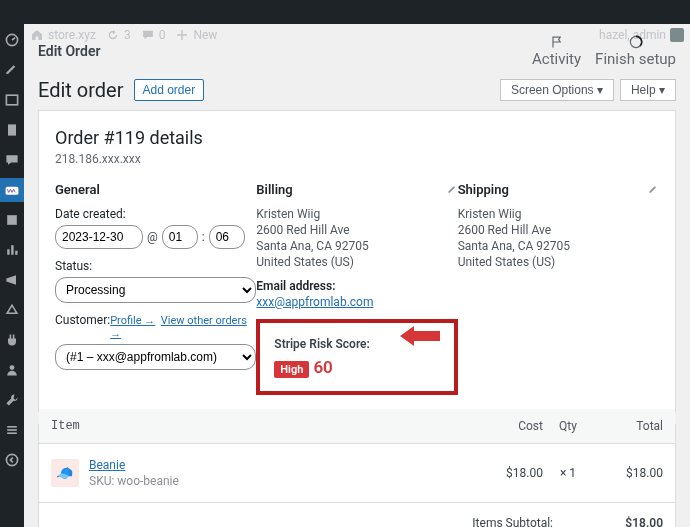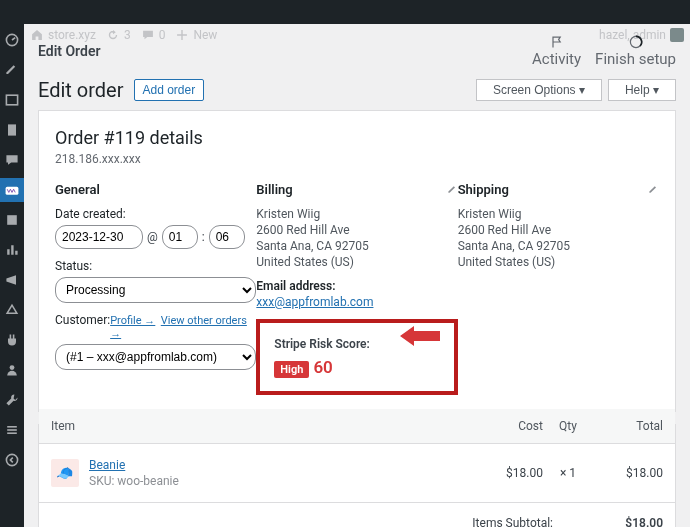--- a/index.html
+++ b/index.html
@@ -20,21 +20,21 @@
 .content { margin-left: 24px; padding: 0 14px 14px; height: calc(527px - 24px); overflow: auto; }
 .topbar { display: flex; align-items: center; padding: 10px 0 6px; }
 .topbar h2 { font-size: 14px; font-weight: 600; }
 .topbar .spacer { flex: 1; }
 .topbar .tool { display: flex; flex-direction: column; align-items: center; font-size: 15px; color: #646970; margin-left: 14px; cursor: pointer; }
 .topbar .tool svg { width: 16px; height: 16px; stroke: #646970; fill: none; stroke-width: 1.5; }
 
 .row2 { display: flex; align-items: center; margin: 4px 0 8px; }
 .row2 h1 { font-size: 20px; font-weight: 400; color: #1d2327; }
 .addbtn { border: 1px solid #2271b1; color: #2271b1; background: #fff; padding: 3px 8px; border-radius: 2px; margin-left: 10px; font-size: 12px; cursor: pointer; }
-.tabbtn { margin-left: auto; border: 1px solid #c3c4c7; background: #fff; color: #50575e; padding: 3px 16px; font-size: 12px; cursor: pointer; }
+.tabbtn { margin-left: auto; border: 1px solid #c3c4c7; background: #fff; color: #50575e; padding: 3px 10px; font-size: 12px; cursor: pointer; }
 .tabbtn + .tabbtn { margin-left: 6px; }
 
 .panel { background: #fff; border: 1px solid #dcdcde; padding: 16px; margin-bottom: 12px; }
 .panel h2.ptitle { font-size: 18px; font-weight: 400; color: #1d2327; margin-bottom: 4px; }
 .subline { font-size: 12px; color: #646970; margin-bottom: 4px; }
 .subline a { color: #2271b1; text-decoration: none; }
 
 .cols { display: flex; margin-top: 16px; }
 .col { flex: 1; font-size: 12px; position: relative; }
 .col h3 { font-size: 13px; font-weight: 600; margin-bottom: 10px; color: #1d2327; }
@@ -55,21 +55,21 @@
 .email a { color: #2271b1; text-decoration: underline; font-size: 12px; }
 
 .riskbox { border: 4px solid #b91c1c; padding: 14px; margin-top: 10px; position: relative; }
 .riskbox .rtitle { font-weight: 600; font-size: 12px; margin-bottom: 6px; }
 .riskbadge { background: #d63638; color: #fff; padding: 2px 6px; border-radius: 2px; font-size: 11px; font-weight: 600; }
 .riskscore { margin-left: 4px; color: #d63638; font-weight: 600; font-size: 17px; }
 .arrow { position: absolute; left: 140px; top: 0; }
 .arrow svg { width: 40px; height: 26px; fill: #d63638; }
 
 .itemshdr { background: #f6f7f7; border-bottom: 1px solid #dcdcde; padding: 10px 12px; display: flex; font-size: 12px; color: #50575e; margin: -16px -16px 0; }
-.itemshdr .c1 { flex: 1; }
+.itemshdr .c1 { flex: 1; font-family: Liberation Mono, monospace; }
 .itemshdr .cc, .itemrow .cc { width: 60px; text-align: right; }
 .itemshdr .cq, .itemrow .cq { width: 50px; text-align: center; }
 .itemshdr .ct, .itemrow .ct { width: 70px; text-align: right; }
 .itemrow { display: flex; align-items: center; padding: 14px 12px; margin: 0 -16px; border-bottom: 1px solid #dcdcde; font-size: 12px; }
 .thumb { width: 28px; height: 28px; background: #fbe9e7; border-radius: 2px; margin-right: 10px; display: flex; align-items: center; justify-content: center; font-size: 14px; }
 .itemmeta { flex: 1; }
 .itemmeta a { color: #2271b1; text-decoration: underline; }
 .sku { color: #8c8f94; margin-top: 2px; }
 
 .totals { margin: 0 -16px -16px; padding: 10px 12px; font-size: 12px; }

